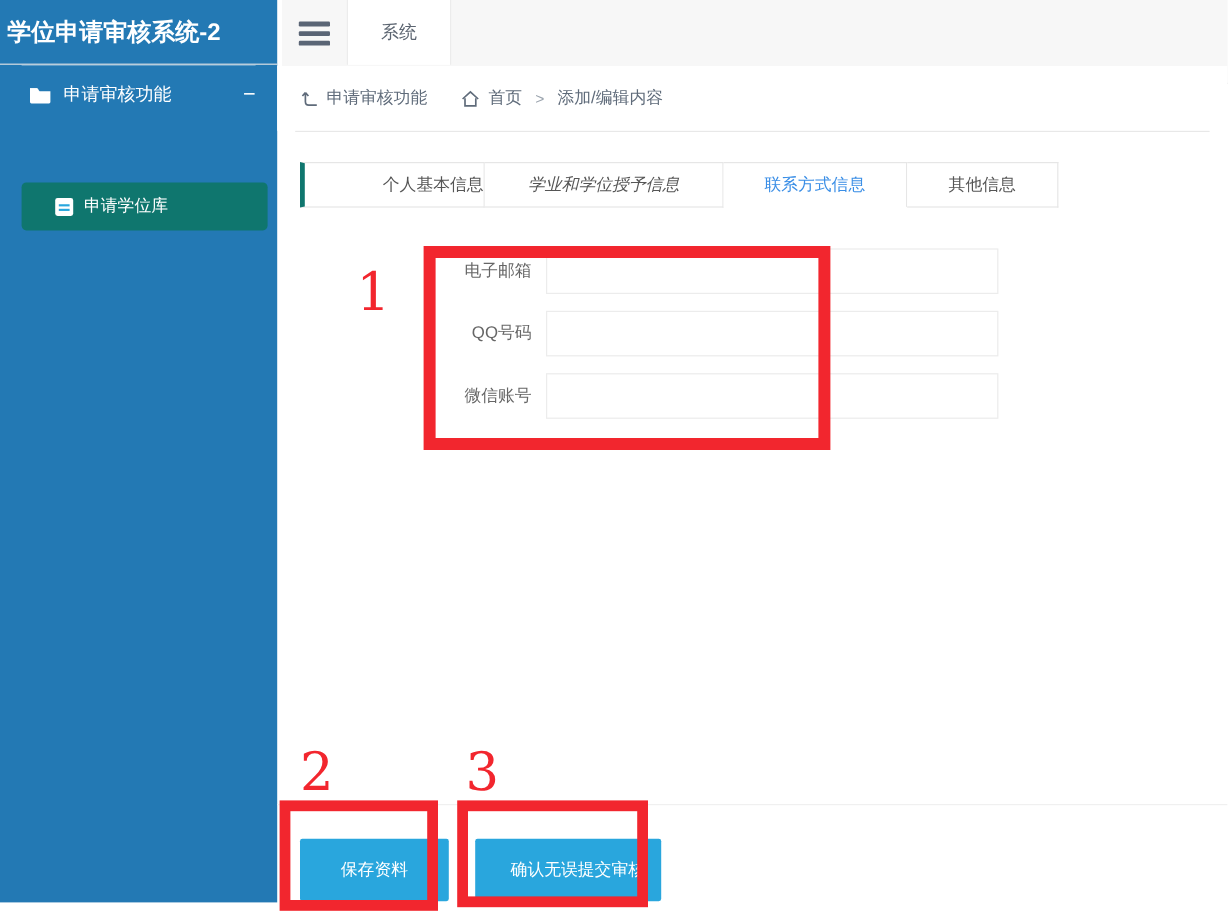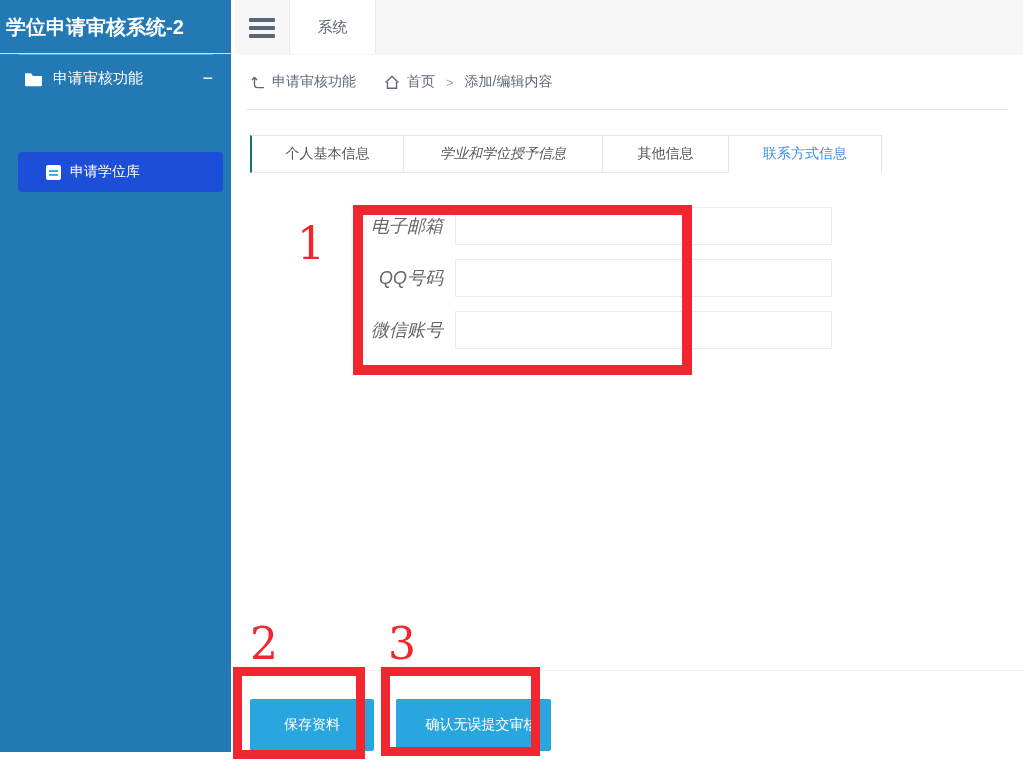--- a/index.html
+++ b/index.html
@@ -41,21 +41,21 @@
     height:47px;
     padding:0 18px 0 24px;
     color:#fff; font-size:15px;
     cursor:pointer;
   }
   .group-row .group-label { margin-left:10px; flex:1; }
   .group-row .collapse-sign { font-size:18px; color:#fff; }
   .active-item {
     position:absolute; left:18px; top:152px;
     width:205px; height:40px;
-    background:#1d4ed8; border-radius:4px;
+    background:#0f766e; border-radius:4px;
     display:flex; align-items:center;
     padding-left:27px;
     color:#fff; font-size:14px;
     cursor:pointer;
   }
   .active-item .item-label { margin-left:8px; }
 
   
   .topbar {
     position:absolute; left:235px; top:0;
@@ -106,36 +106,36 @@
   }
   .tab {
     border-top:1px solid #e6e6e6;
     border-bottom:1px solid #e6e6e6;
     border-right:1px solid #e6e6e6;
     background:#fff;
     display:flex; align-items:center; justify-content:center;
     font-size:14px; color:#555;
     cursor:pointer;
   }
-  .tab:first-child { border-left:2px solid #0f766e; }
+  .tab:first-child { border-left:4px solid #0f766e;justify-content:flex-end; }
   .tab.active { color:#3a8ee6; border-bottom-color:transparent; }
   .tab-w0 { width:154px; }
   .tab-w1 { width:199px;font-style:italic; }
   .tab-w2 { width:153px; }
   .tab-w3 { width:126px; }
 
   
   .form-row {
     position:absolute; left:340px;
     display:flex; align-items:center;
   }
   .form-row .flabel {
     width:103px; text-align:right;
     margin-right:12px;
-    color:#666; font-size:18px;font-style:italic;
+    color:#666; font-size:14px;
   }
   .form-row input {
     width:377px; height:38px;
     border:1px solid #ececec;
     padding:0 10px;
     font-size:14px; color:#333;
     font-family:inherit;
     outline:none;
     background:#fff;
   }
@@ -248,25 +248,25 @@
 </div>
 <div class="bc-line"></div>
 
 <div class="tabbar">
   <div class="tab tab-w0">
     <span>个人基本信息</span>
   </div>
   <div class="tab tab-w1">
     <span>学业和学位授予信息</span>
   </div>
+  <div class="tab tab-w2 active">
+    <span>联系方式信息</span>
+  </div>
   <div class="tab tab-w3">
     <span>其他信息</span>
-  </div>
-  <div class="tab tab-w2 active">
-    <span>联系方式信息</span>
   </div>
 </div>
 
 <div class="form-row row-0">
   <span class="flabel">电子邮箱</span>
   <input type="text" placeholder="" style="">
 </div>
 <div class="form-row row-1">
   <span class="flabel">QQ号码</span>
   <input type="text" placeholder="" style="">

